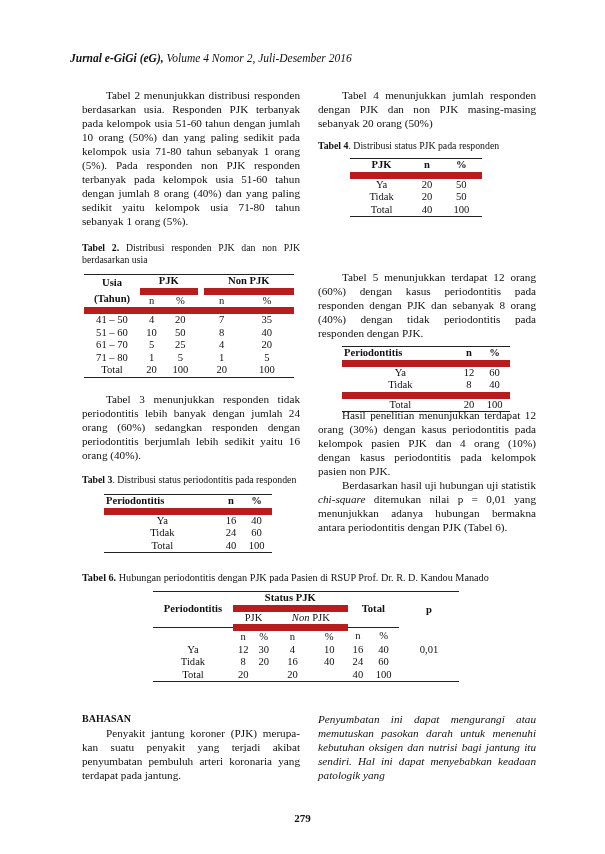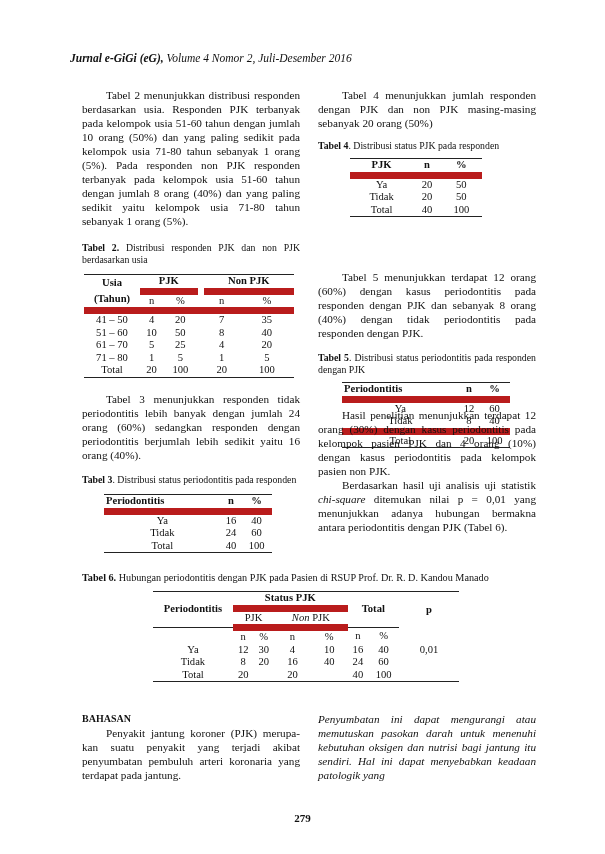--- a/index.html
+++ b/index.html
@@ -151,21 +151,20 @@
           <td>Total</td>
           <td>40</td>
           <td>100</td>
         </tr>
   </tbody>
     </table>
 </div>
 
 <div class="col col-right" style="top:226px;margin-top:44px;">
   <p class="just indent">Tabel 5 menunjukkan terdapat 12 orang (60%) dengan kasus periodontitis pada responden dengan PJK dan sebanyak 8 orang (40%) dengan tidak periodontitis pada responden dengan PJK.</p>
-  <p class="caption" style="margin-top:12px;"><b>Tabel 5</b><span>. Distribusi status periodontitis pada responden dengan PJK</span></p>
   <table style="width:168px; margin-top:6px; margin-left:24px;">
     <tbody>
         <tr class="top mid">
       <th class="b" style="text-align:left; padding-left:2px;">Periodontitis</th>
       <th class="b">n</th>
       <th class="b">%</th>
     </tr>
     <tr>
           <td>Ya</td>
           <td>12</td>
@@ -180,21 +179,21 @@
           <td>Total</td>
           <td>20</td>
           <td>100</td>
         </tr>
   </tbody>
     </table>
 </div>
 
 <div class="col col-right" style="top:408px;">
   <p class="just indent">Hasil penelitian menunjukkan terdapat 12 orang (30%) dengan kasus periodontitis pada kelompok pasien PJK dan 4 orang (10%) dengan kasus periodontitis pada kelompok pasien non PJK.</p>
-  <p class="just indent"><span>Berdasarkan hasil uji analisis uji statistik </span><i>chi-square</i><span> ditemukan nilai p = 0,01 yang menunjukkan adanya hubungan bermakna antara periodontitis dengan PJK (Tabel 6).</span></p>
+  <p class="just indent"><span>Berdasarkan hasil uji hubungan uji statistik </span><i>chi-square</i><span> ditemukan nilai p = 0,01 yang menunjukkan adanya hubungan bermakna antara periodontitis dengan PJK (Tabel 6).</span></p>
 </div>
 
 <div class="abs t6cap"><b>Tabel 6.</b><span> Hubungan periodontitis dengan PJK pada Pasien di RSUP Prof. Dr. R. D. Kandou Manado</span></div>
 
 <table class="abs" style="left:153px; top:591px; width:306px;">
   <tbody>
       <tr class="top">
     <th class="b" rowspan="2" style="width:80px;">Periodontitis</th>
     <th class="b mid" colspan="4">Status PJK</th>
     <th class="b" rowspan="2" colspan="2">Total</th>

